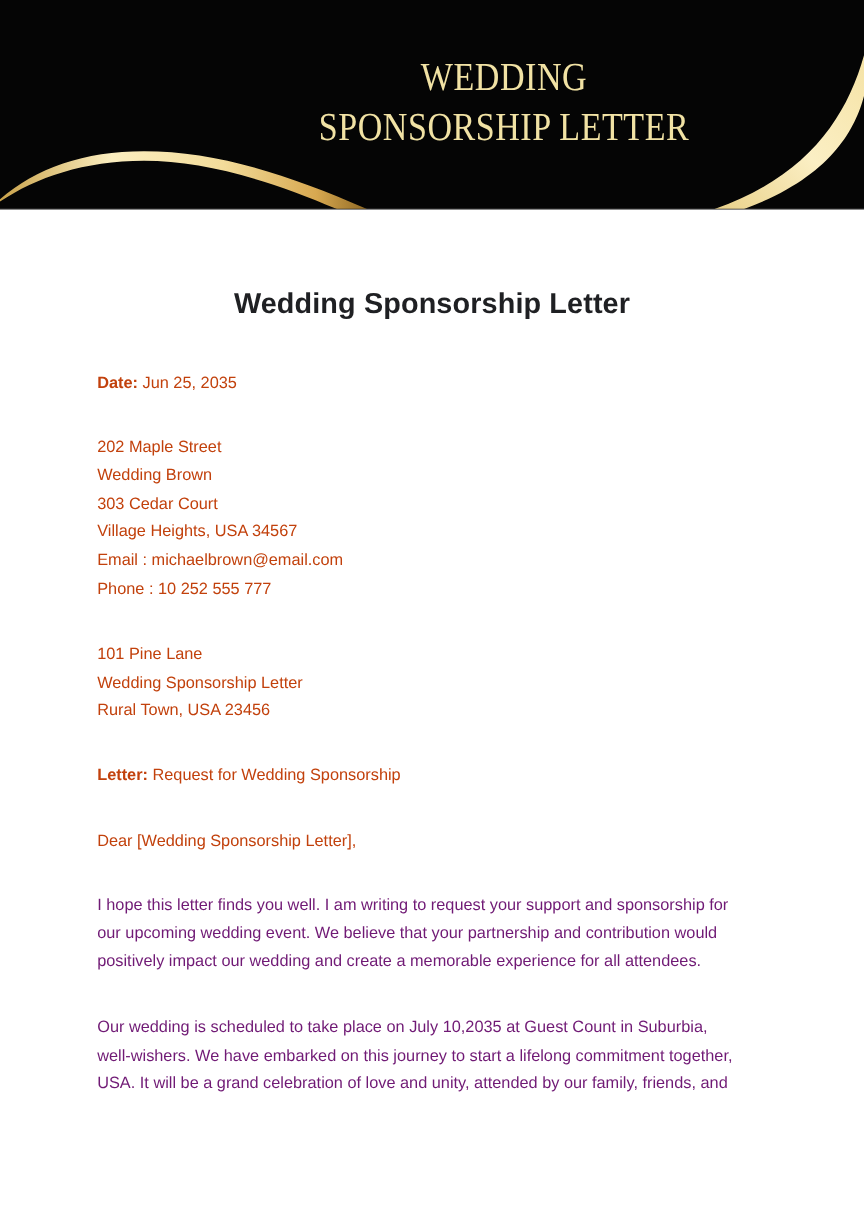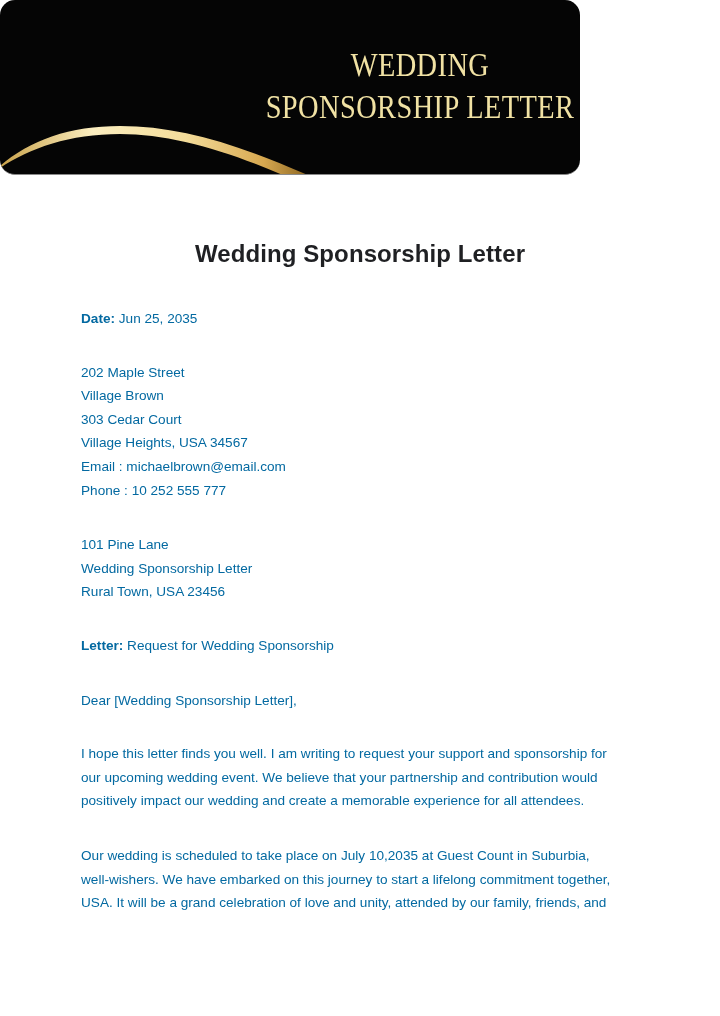--- a/index.html
+++ b/index.html
@@ -1,24 +1,24 @@
 <!DOCTYPE html>
 <html><head>
   <meta charset="utf-8">
   <style>
     html, body { margin: 0; padding: 0; background: #ffffff; }
     body { width: 720px; height: 1016px; position: relative; overflow: hidden; font-family: "Liberation Sans", "DejaVu Sans", sans-serif; color: #1c1c1c; }
-    .banner { position: absolute; left: 0; top: 0; width: 580px; height: 174px; background: #050505; overflow: hidden; border-bottom: 1px solid #8a8a8a; border-radius: 15px; }
+    .banner { position: absolute; left: 0; top: 0; width: 720px; height: 174px; background: #050505; overflow: hidden; border-bottom: 1px solid #8a8a8a; }
     .banner svg { position: absolute; left: 0; top: 0; }
     .banner-title { position: absolute; left: 230px; width: 380px; top: 44px; text-align: center; font-family: "Liberation Serif", "DejaVu Serif", serif; color: #f1e2a4; font-size: 33px; line-height: 42px; letter-spacing: 0.5px; transform: scaleX(0.86); transform-origin: center top; }
     .banner-title div { white-space: nowrap; }
     .doc-title { position: absolute; top: 240px; left: 0; width: 720px; text-align: center; font-size: 24px; font-weight: bold; color: #1f2023; letter-spacing: 0.1px; }
-    .line { position: absolute; left: 81px; font-size: 13.6px; color: #0369a1; white-space: nowrap; }
+    .line { position: absolute; left: 81px; font-size: 13.6px; color: #c2410c; white-space: nowrap; }
     .line b { font-weight: bold; }
-    .para { position: absolute; left: 81px; width: 580px; font-size: 13.6px; line-height: 23.6px; color: #0369a1; }
+    .para { position: absolute; left: 81px; width: 580px; font-size: 13.6px; line-height: 23.6px; color: #701a75; }
     .para div { white-space: nowrap; }
   </style>
 </head>
 <body>
 
 <div class="banner">
   <svg width="720" height="174" viewBox="0 0 720 174">
     <defs>
       <linearGradient id="gL" x1="0" y1="0" x2="1" y2="0">
         <stop offset="0" stop-color="#c9a24a"></stop>
@@ -44,21 +44,21 @@
 
 <div class="doc-title">Wedding Sponsorship Letter</div>
 
 <div class="line" style="top:311px;">
   <b>Date:</b>
   <span>Jun 25, 2035</span>
 </div>
 
 <div>
   <div class="line" style="top:365px;text-align:right;">202 Maple Street</div>
-  <div class="line" style="top:388px;">Village Brown</div>
+  <div class="line" style="top:388px;">Wedding Brown</div>
   <div class="line" style="top:412px;">303 Cedar Court</div>
   <div class="line" style="top:435px;text-align:right;">Village Heights, USA 34567</div>
   <div class="line" style="top:459px;">Email : michaelbrown@email.com</div>
   <div class="line" style="top:483px;">Phone : 10 252 555 777</div>
 </div>
 
 <div>
   <div class="line" style="top:537px;">101 Pine Lane</div>
   <div class="line" style="top:561px;">Wedding Sponsorship Letter</div>
   <div class="line" style="top:584px;text-align:right;">Rural Town, USA 23456</div>

